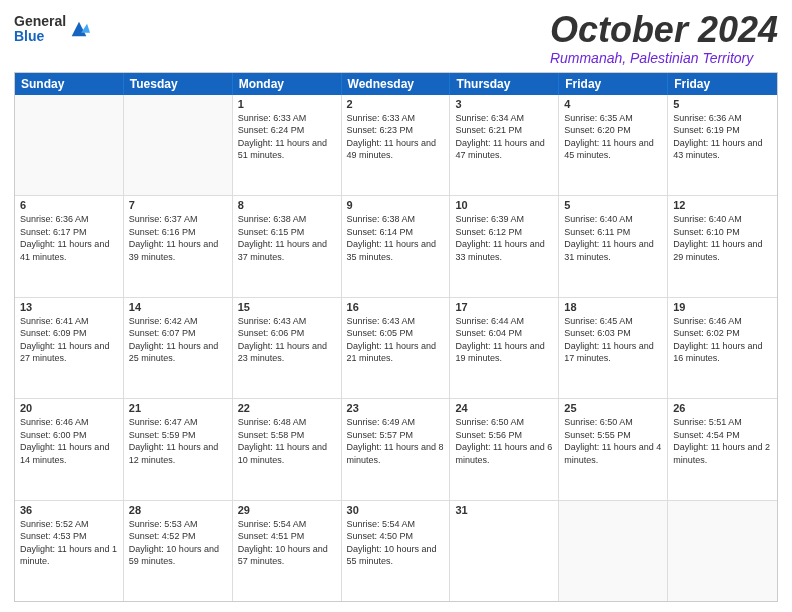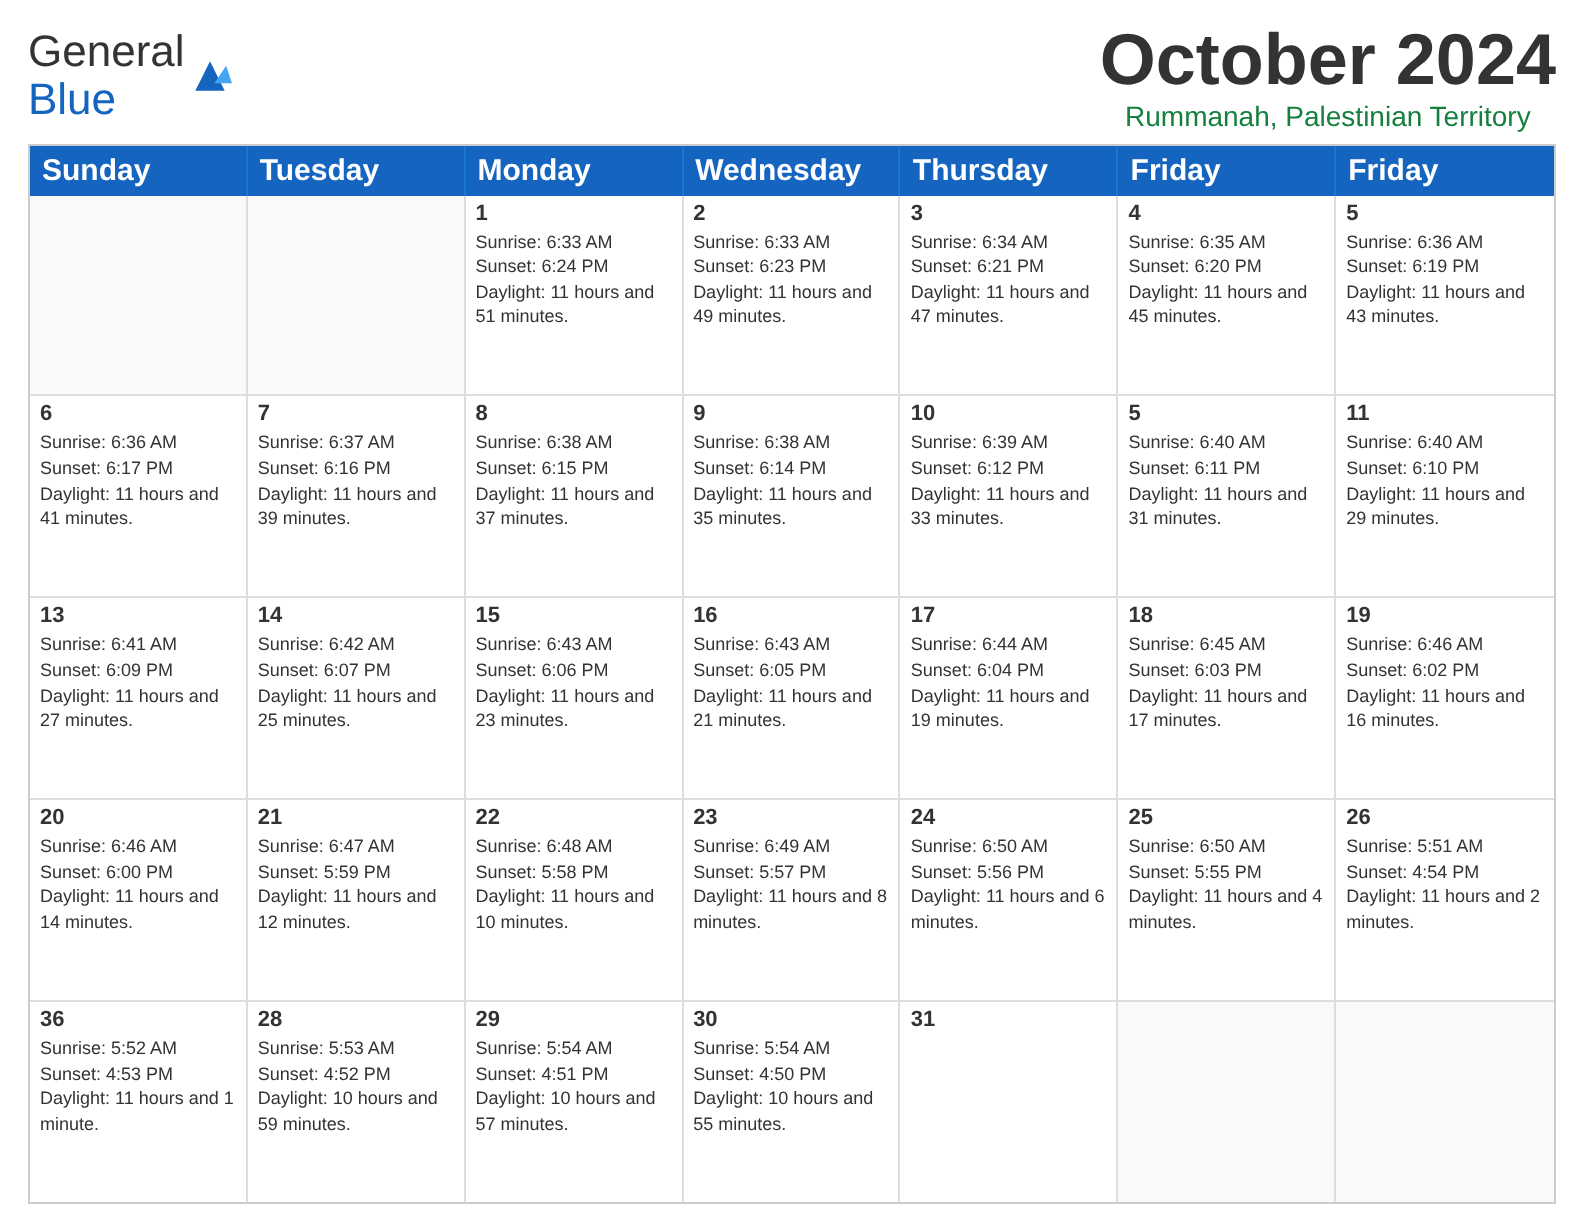--- a/index.html
+++ b/index.html
@@ -22,58 +22,59 @@
       align-items: flex-start;
       justify-content: space-between;
       margin-bottom: 6px;
     }
     .logo {
       display: flex;
       align-items: center;
       margin-top: 4px;
     }
     .logo-text {
-      font-size: 22px;
-      font-weight: normal;
+      font-size: 14px;
+      font-weight: bold;
       line-height: 1.1;
     }
     .logo-general { color: #333; }
     .logo-blue { color: #1565c0; }
     .logo-icon {
       width: 22px;
       height: 22px;
       margin-left: 2px;
     }
     .title-area {
-      text-align: center;
+      text-align: left;
+      font-style: italic;
     }
     .month-title {
       font-size: 36px;
       font-weight: bold;
       color: #333;
       line-height: 1.1;
     }
     .subtitle {
       font-size: 14px;
-      color: #15803d;
+      color: #6d28d9;
     }
     .calendar {
       flex: 1;
       display: flex;
       flex-direction: column;
       border: 1px solid #ccc;
     }
     .cal-header-row {
       display: grid;
       grid-template-columns: repeat(7, 1fr);
       background: #1565c0;
     }
     .cal-header-cell {
       color: #fff;
-      font-size: 15px;
+      font-size: 12px;
       font-weight: bold;
       padding: 4px 6px;
       text-align: left;
       border-right: 1px solid #1976d2;
     }
     .cal-header-cell:last-child { border-right: none; }
     .cal-body {
       flex: 1;
       display: flex;
       flex-direction: column;
@@ -207,21 +208,21 @@
 Sunset: 6:12 PM
 Daylight: 11 hours and 33 minutes.</div>
           </div>
           <div class="cal-cell">
             <span class="day-num">5</span>
             <div class="cell-text" style="white-space: pre-line;">Sunrise: 6:40 AM
 Sunset: 6:11 PM
 Daylight: 11 hours and 31 minutes.</div>
           </div>
           <div class="cal-cell">
-            <span class="day-num">11</span>
+            <span class="day-num">12</span>
             <div class="cell-text" style="white-space: pre-line;">Sunrise: 6:40 AM
 Sunset: 6:10 PM
 Daylight: 11 hours and 29 minutes.</div>
           </div>
         </div>
         <div class="cal-row">
           <div class="cal-cell">
             <span class="day-num">13</span>
             <div class="cell-text" style="white-space: pre-line;">Sunrise: 6:41 AM
 Sunset: 6:09 PM

